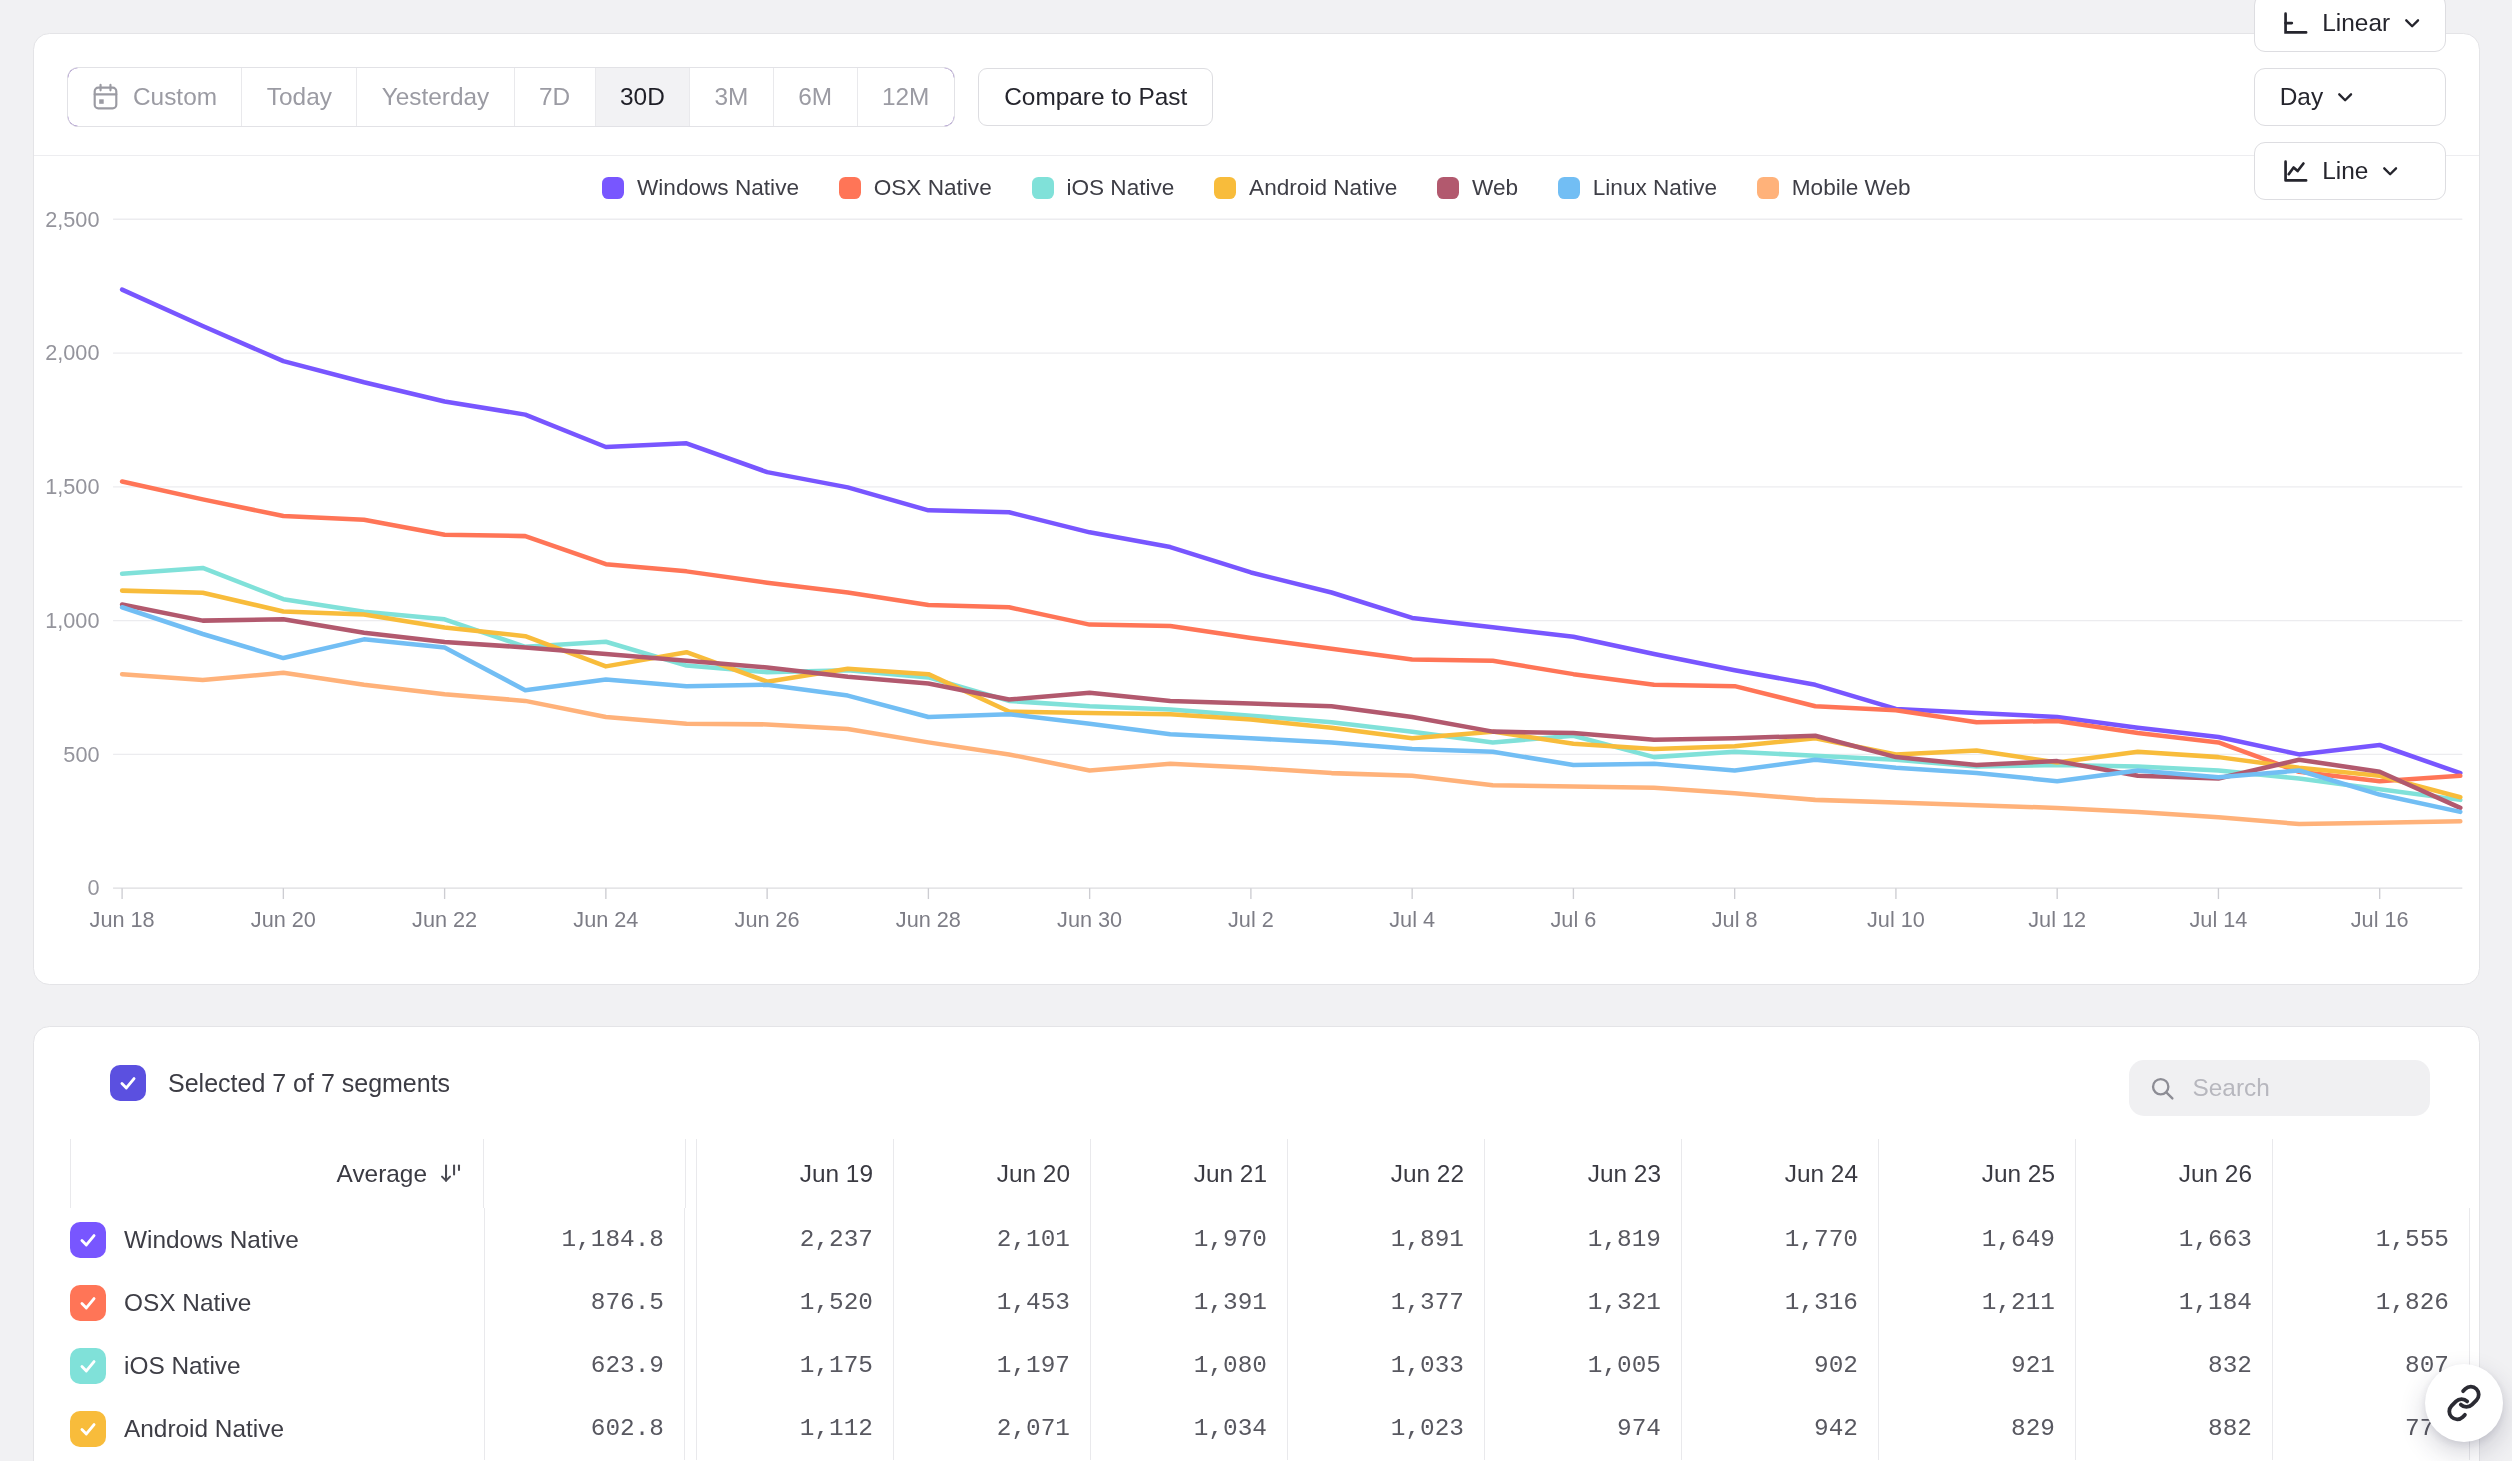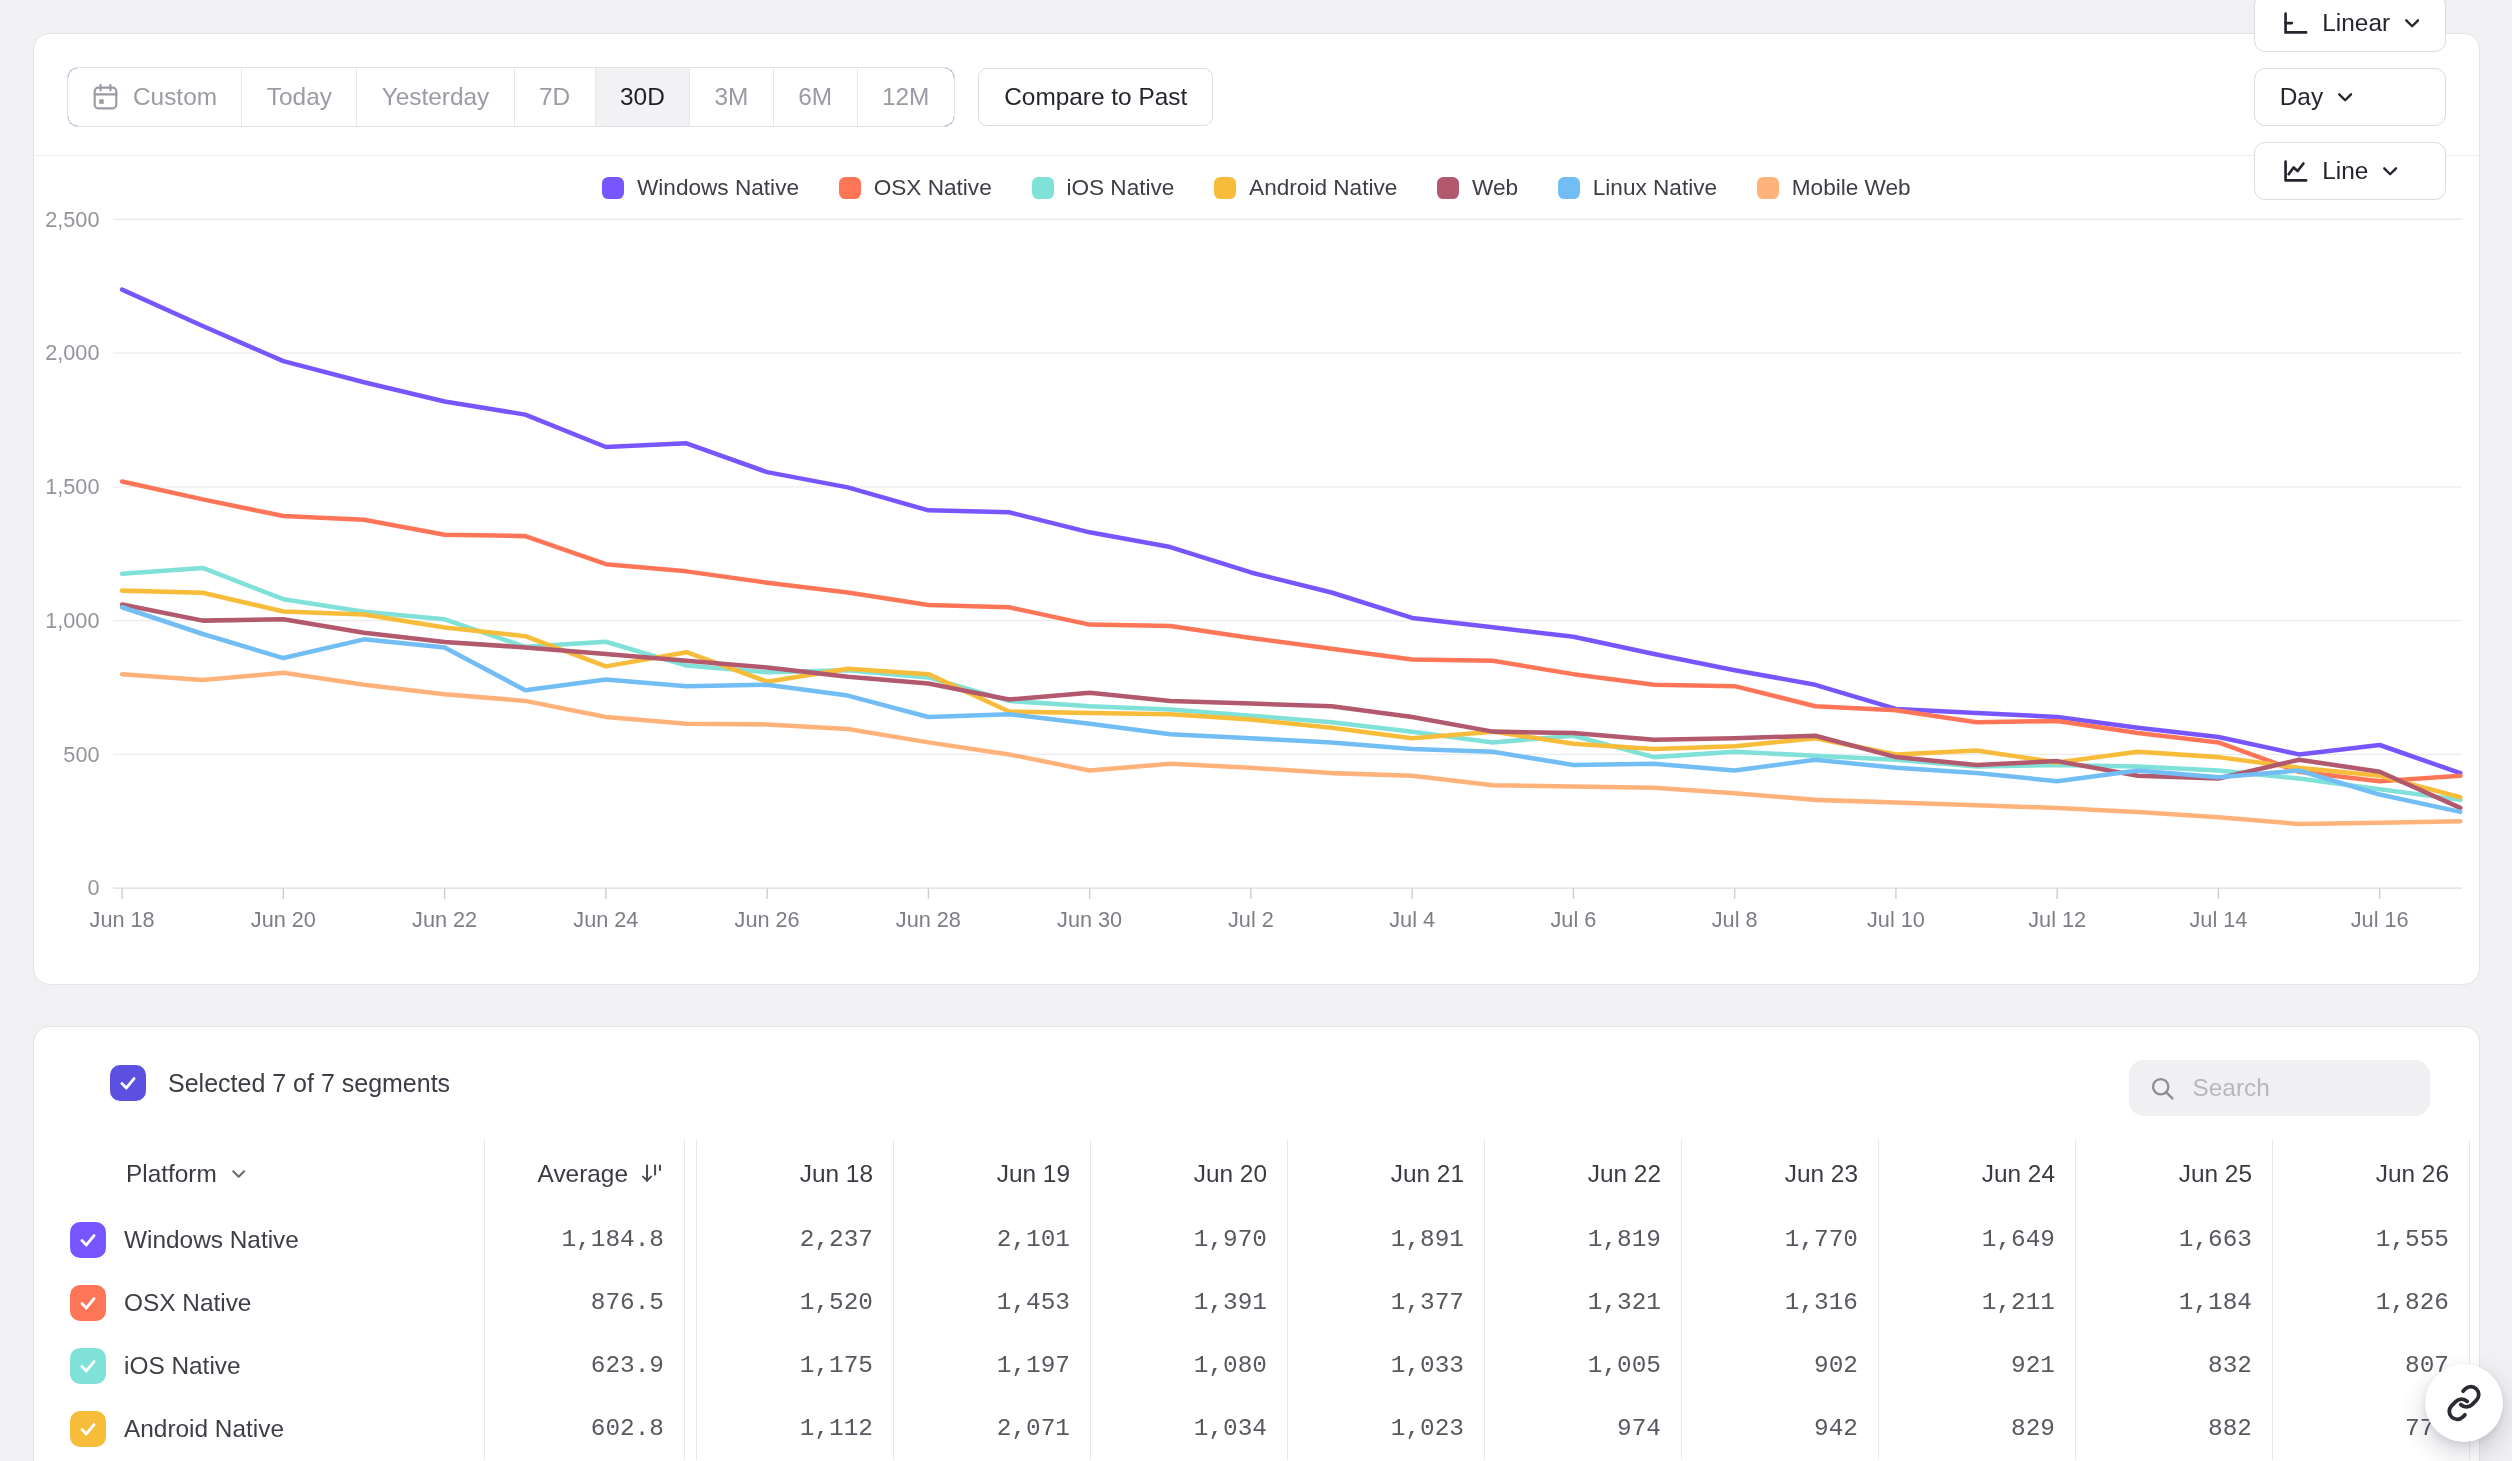--- a/index.html
+++ b/index.html
@@ -264,28 +264,20 @@
       <svg width="27" height="27" viewBox="0 0 30 30" fill="none" stroke="#8d8d95" stroke-width="2.6" stroke-linecap="round">
         <circle cx="13" cy="13" r="8.5"></circle>
           <line x1="19.5" y1="19.5" x2="26" y2="26"></line>
       </svg>
     </span>
     <input type="text" placeholder="Search" style="">
   </div>
 
   <div id="seg-table">
       <div class="trow thead">
-        <div class="cell c-platform">
-          <span class="th-label">Platform</span>
-          <div class="icon">
-            <svg width="15.4" height="10" viewBox="0 0 17 11" fill="none" stroke="#6d6d76" stroke-width="2.4" stroke-linecap="round" stroke-linejoin="round">
-              <path d="M2.5 2.5 L8.5 8.5 L14.5 2.5"></path>
-            </svg>
-          </div>
-        </div>
         <div class="cell c-avg">
           <span class="th-label">Average</span>
           <div class="icon">
             <svg width="25" height="25" viewBox="0 0 28 28" fill="none" stroke="#4a4a52" stroke-width="2.3" stroke-linecap="round" stroke-linejoin="round">
               <path d="M9 5 V 22"></path>
               <path d="M4.5 17.5 L9 22 L13.5 17.5"></path>
               <path d="M18 5 v 10"></path>
               <path d="M23.5 5 v 5"></path>
             </svg>
           </div>

